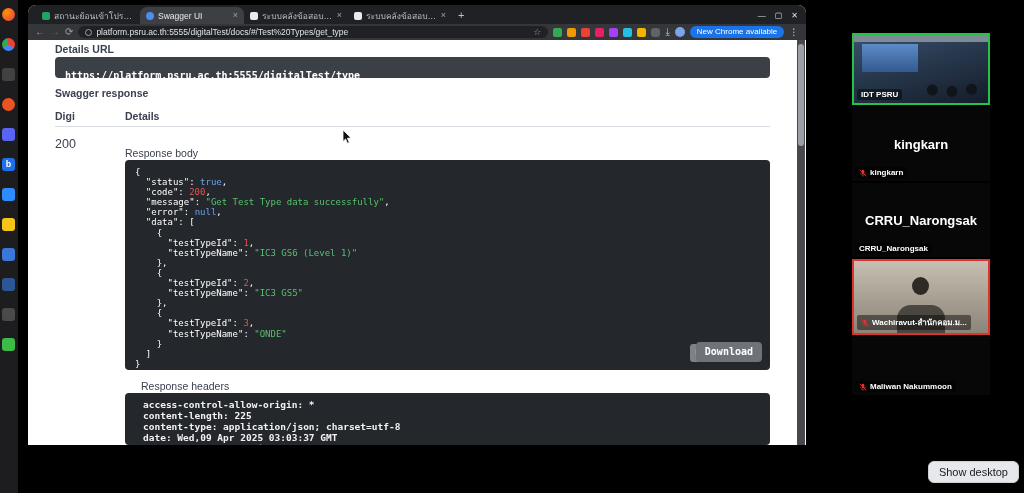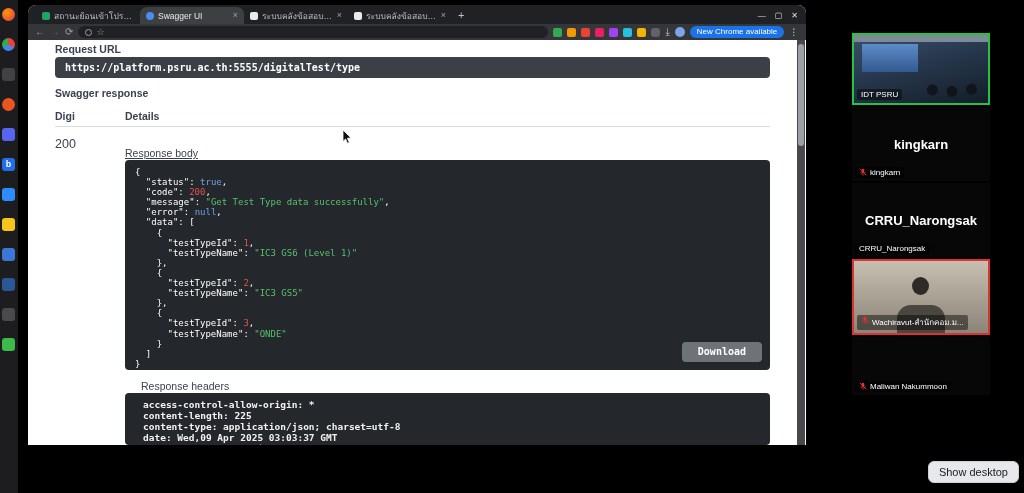--- a/index.html
+++ b/index.html
@@ -45,53 +45,53 @@
   .avatar { width:10px; height:10px; border-radius:50%; background:#7da4e8; flex:none; }
   .menu-ic { color:#e8eaed; font-size:9px; flex:none; }
 
   
   .page { position:absolute; top:35px; left:0; right:0; bottom:0; background:#fff; overflow:hidden; }
   .sw-label { position:absolute; font-size:10.5px; font-weight:bold; color:#3b4151; }
   .sw-sublabel { position:absolute; font-size:10.5px; color:#3b4151; }
   .req-url-bar { position:absolute; left:27px; top:17px; width:715px; height:21px;
                  background:#3b3f46; border-radius:4px; color:#fff; font-weight:600;
                  font-family:"DejaVu Sans Mono", monospace; font-size:10px; line-height:21px;
-                 padding:0 10px; white-space:nowrap; overflow:hidden; }
+                 padding:8px 10px; white-space:nowrap; overflow:hidden; }
   .hdr-rule { position:absolute; left:27px; top:86px; width:715px; height:1px; background:#d8dde3; }
   .status-code { position:absolute; left:27px; top:97px; font-size:12.5px; color:#3b4151; }
   .code-block { position:absolute; background:#24272b; border-radius:4px; color:#fff;
                 font-family:"DejaVu Sans Mono", monospace; overflow:hidden; }
   .code-pre { white-space:pre; margin:0; font-family:inherit; }
   #json-block { left:97px; top:120px; width:645px; height:210px; padding:7px 10px;
                 font-size:9px; line-height:10.1px; }
   #headers-block { left:97px; top:353px; width:645px; height:52px; padding:6px 18px;
                    font-size:9.5px; line-height:11px; font-weight:bold; color:#f2f2f2; }
   .tok-key { color:#ffffff; }
   .tok-str { color:#57c16d; }
   .tok-num { color:#e0534f; }
   .tok-kw  { color:#6ba3e8; }
   .copy-btn { position:absolute; right:62px; bottom:8px; width:18px; height:18px;
               background:#7d8287; border-radius:3px; color:#fff; font-size:10px;
               display:flex; align-items:center; justify-content:center; }
-  .download-btn { position:absolute; right:8px; bottom:8px; height:20px; padding:0 16px;
+  .download-btn { position:absolute; right:8px; bottom:8px; height:20px; padding:0 9px;
                   background:#6e737a; border-radius:4px; color:#fff; font-size:10px;
                   font-weight:bold; display:flex; align-items:center; }
   .pg-scrollbar { position:absolute; right:1px; top:0; bottom:0; width:8px; background:#47494d; }
   .pg-thumb { position:absolute; top:4px; left:1px; width:6px; height:102px;
               background:#9aa0a6; border-radius:3px; }
 
   
   .meeting { position:absolute; left:852px; top:33px; width:138px; }
   .vtile { position:relative; width:138px; margin-bottom:2px; background:#070707; overflow:hidden; }
   .vtile .center-name { position:absolute; top:0; left:0; right:0; bottom:0; display:flex;
                         align-items:center; justify-content:center; color:#fff;
                         font-size:13px; font-weight:bold; }
-  .vtile .tile-label { position:absolute; left:3px; bottom:3px; display:flex; 
+  .vtile .tile-label { position:absolute; left:3px; bottom:3px; display:flex; align-items:center;
                        gap:3px; background:rgba(0,0,0,.45); padding:1px 4px; border-radius:2px;
-                       color:#fff; font-size:8px; white-space:nowrap; max-width:128px; overflow:hidden; }
+                       color:#fff; font-size:8px; white-space:nowrap; max-width:128px; overflow:hidden;font-weight:bold; }
   .mic-svg { width:8px; height:8px; flex:none; }
   #tile-idt { height:72px; border:2px solid #23c343;
               background:linear-gradient(165deg,#39516d 0%,#27384d 45%,#141d29 100%); }
   #tile-idt .room-screen { position:absolute; left:8px; top:9px; width:56px; height:28px;
                            background:linear-gradient(180deg,#5d8cc9,#33598f); }
   #tile-idt .room-ceiling { position:absolute; left:0; top:0; width:134px; height:7px; background:#7e8a96; }
   #tile-idt .room-people { position:absolute; left:70px; bottom:6px; width:56px; height:14px;
                            background:radial-gradient(circle at 15% 50%, #10151c 5px, transparent 6px),
                                       radial-gradient(circle at 50% 60%, #10151c 5px, transparent 6px),
                                       radial-gradient(circle at 85% 45%, #10151c 5px, transparent 6px); }
@@ -159,47 +159,48 @@
         <span>✕</span>
       </div>
     </div>
 
     <div class="toolbar">
       <span class="nav-ic">←</span>
       <span class="nav-ic dim">→</span>
       <span class="nav-ic">⟳</span>
       <div class="omnibox">
         <span class="omni-info"></span>
+        <span class="omni-url">platform.psru.ac.th:5555/digitalTest/docs/#/Test%20Types/get_type</span>
         <span class="omni-star">☆</span>
       </div>
       <span class="ext-ic" style="background:#34a853;"></span>
       <span class="ext-ic" style="background:#f29900;"></span>
       <span class="ext-ic" style="background:#ea4335;"></span>
       <span class="ext-ic" style="background:#e91e63;"></span>
       <span class="ext-ic" style="background:#a142f4;"></span>
       <span class="ext-ic" style="background:#24c1e0;"></span>
       <span class="ext-ic" style="background:#f4b400;"></span>
       <span class="ext-ic" style="background:#5f6368;border-radius:3px;"></span>
       <span class="nav-ic" style="color:#c8cdd2;">⤓</span>
       <span class="avatar"></span>
       <span class="chip">New Chrome available</span>
       <span class="menu-ic">⋮</span>
     </div>
 
     <div class="page">
-      <div class="sw-label" style="left:27px;top:3px;">Request URL</div>
+      <div class="sw-label" style="left:27px;top:3px;">Details URL</div>
       <div class="req-url-bar">https://platform.psru.ac.th:5555/digitalTest/type</div>
 
       <div class="sw-label" style="left:27px;top:47px;">Swagger response</div>
       <div class="sw-label" style="left:27px;top:70px;">Digi</div>
       <div class="sw-label" style="left:97px;top:70px;">Details</div>
       <div class="hdr-rule"></div>
 
       <div class="status-code">200</div>
-      <div class="sw-sublabel" style="left:97px;top:107px;text-decoration:underline;">Response body</div>
+      <div class="sw-sublabel" style="left:97px;top:107px;">Response body</div>
 
       <div class="code-block" id="json-block">
         <pre class="code-pre">{
   <span class="tok-key">"status"</span>: <span class="tok-kw">true</span>,
   <span class="tok-key">"code"</span>: <span class="tok-num">200</span>,
   <span class="tok-key">"message"</span>: <span class="tok-str">"Get Test Type data successfully"</span>,
   <span class="tok-key">"error"</span>: <span class="tok-kw">null</span>,
   <span class="tok-key">"data"</span>: [
     {
       <span class="tok-key">"testTypeId"</span>: <span class="tok-num">1</span>,

